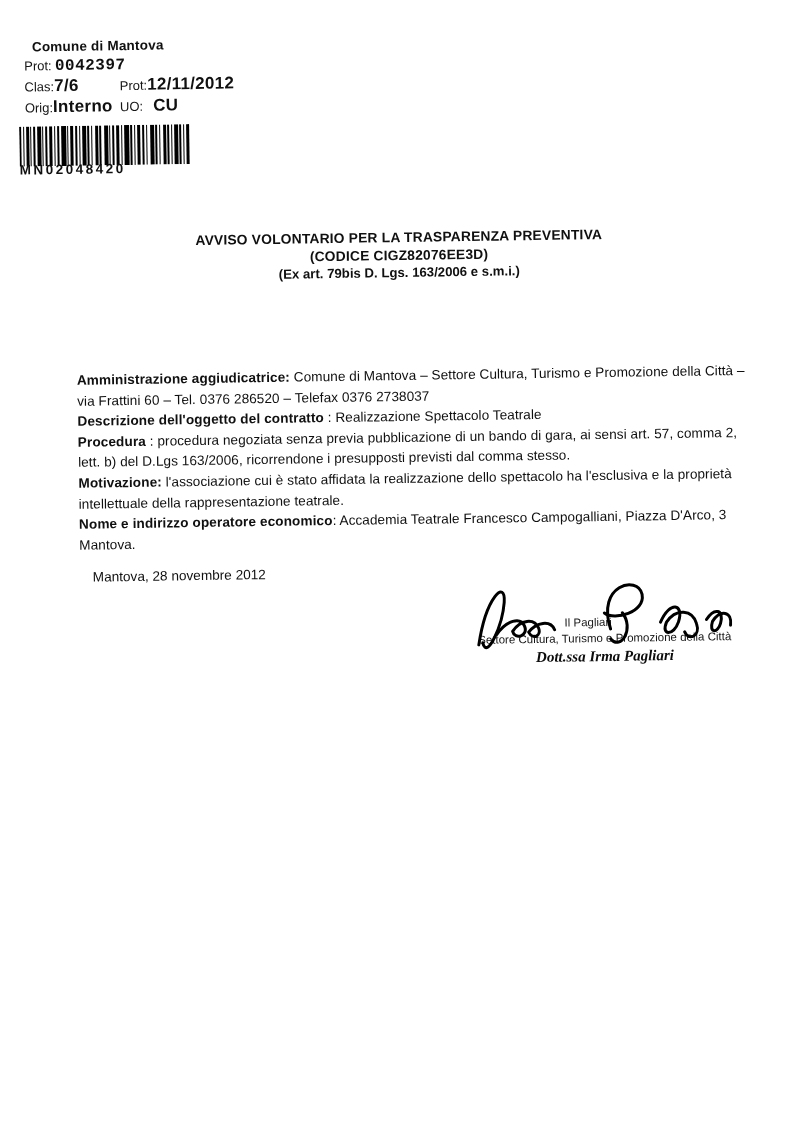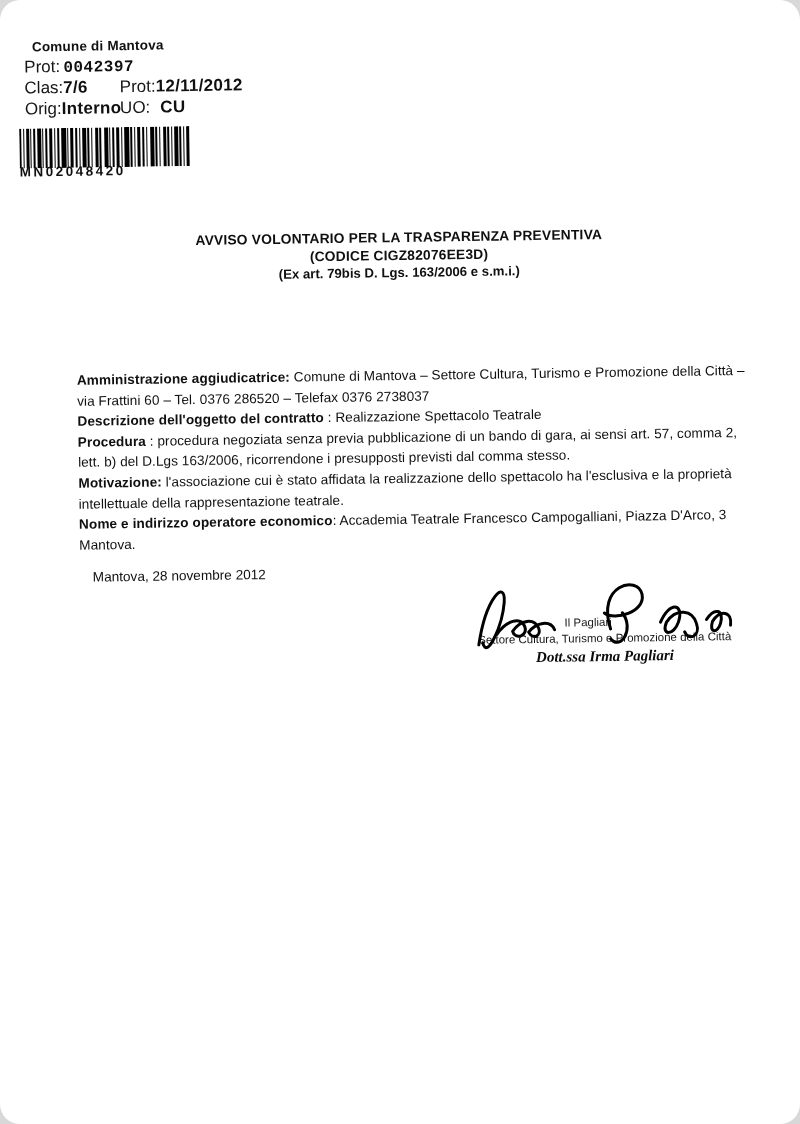--- a/index.html
+++ b/index.html
@@ -5,39 +5,38 @@
   html, body { margin: 0; padding: 0; background: #d8d8d8; }
   .page {
     position: relative;
     width: 800px;
     height: 1124px;
     margin: 0 auto;
     background: #ffffff;
     overflow: hidden;
     color: #101010;
     font-family: "Liberation Sans", sans-serif;
-    border-radius: 20px;
   }
   .tilt {
     position: absolute;
     inset: 0;
     transform: rotate(-0.85deg);
     transform-origin: 400px 320px;
   }
 
   
   .stamp { position: absolute; left: 22px; top: 34px; width: 260px; }
   .stamp-office {
     margin-left: 14px;
     font-weight: bold;
     font-size: 13.5px;
     letter-spacing: 0.2px;
   }
   .stamp-line { margin-left: 6px; margin-top: 1px; font-size: 11.5px; white-space: nowrap; }
-  .stamp-line .lab { font-size: 17px; color: #161616; }
+  .stamp-line .lab { font-size: 13px; color: #161616; }
   .stamp-line b { font-size: 17px; letter-spacing: 0.3px; }
   .prot-line { margin-top: 3px; }
   .prot-line b { font-size: 16px; letter-spacing: 0.5px; font-family: Liberation Mono, monospace; }
   .cell1 { display: inline-block; width: 92px; }
   .uo-gap { display: inline-block; width: 10px; }
 
   .barcode { display: block; margin-top: 9px; }
   .barcode-text {
     margin-top: -4px;
     font-weight: bold;

